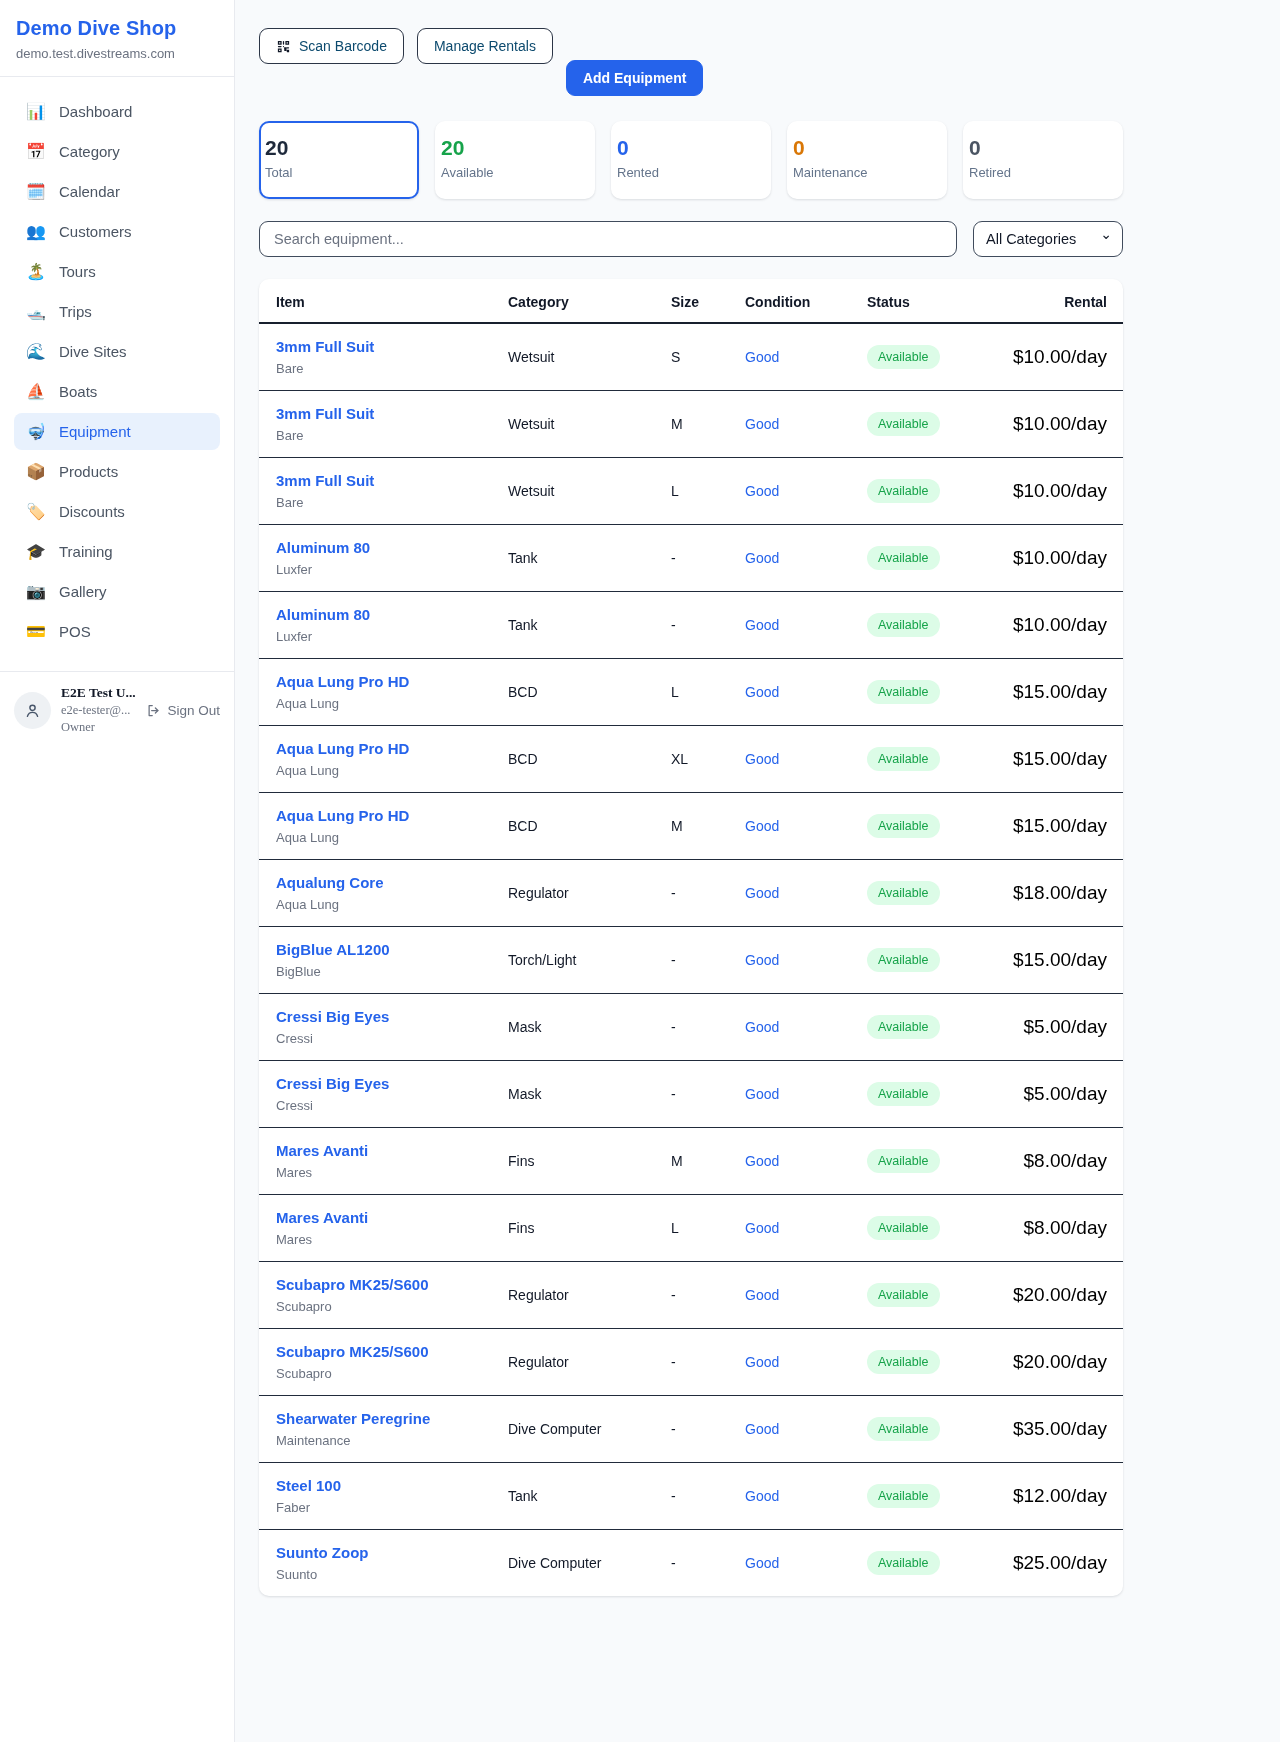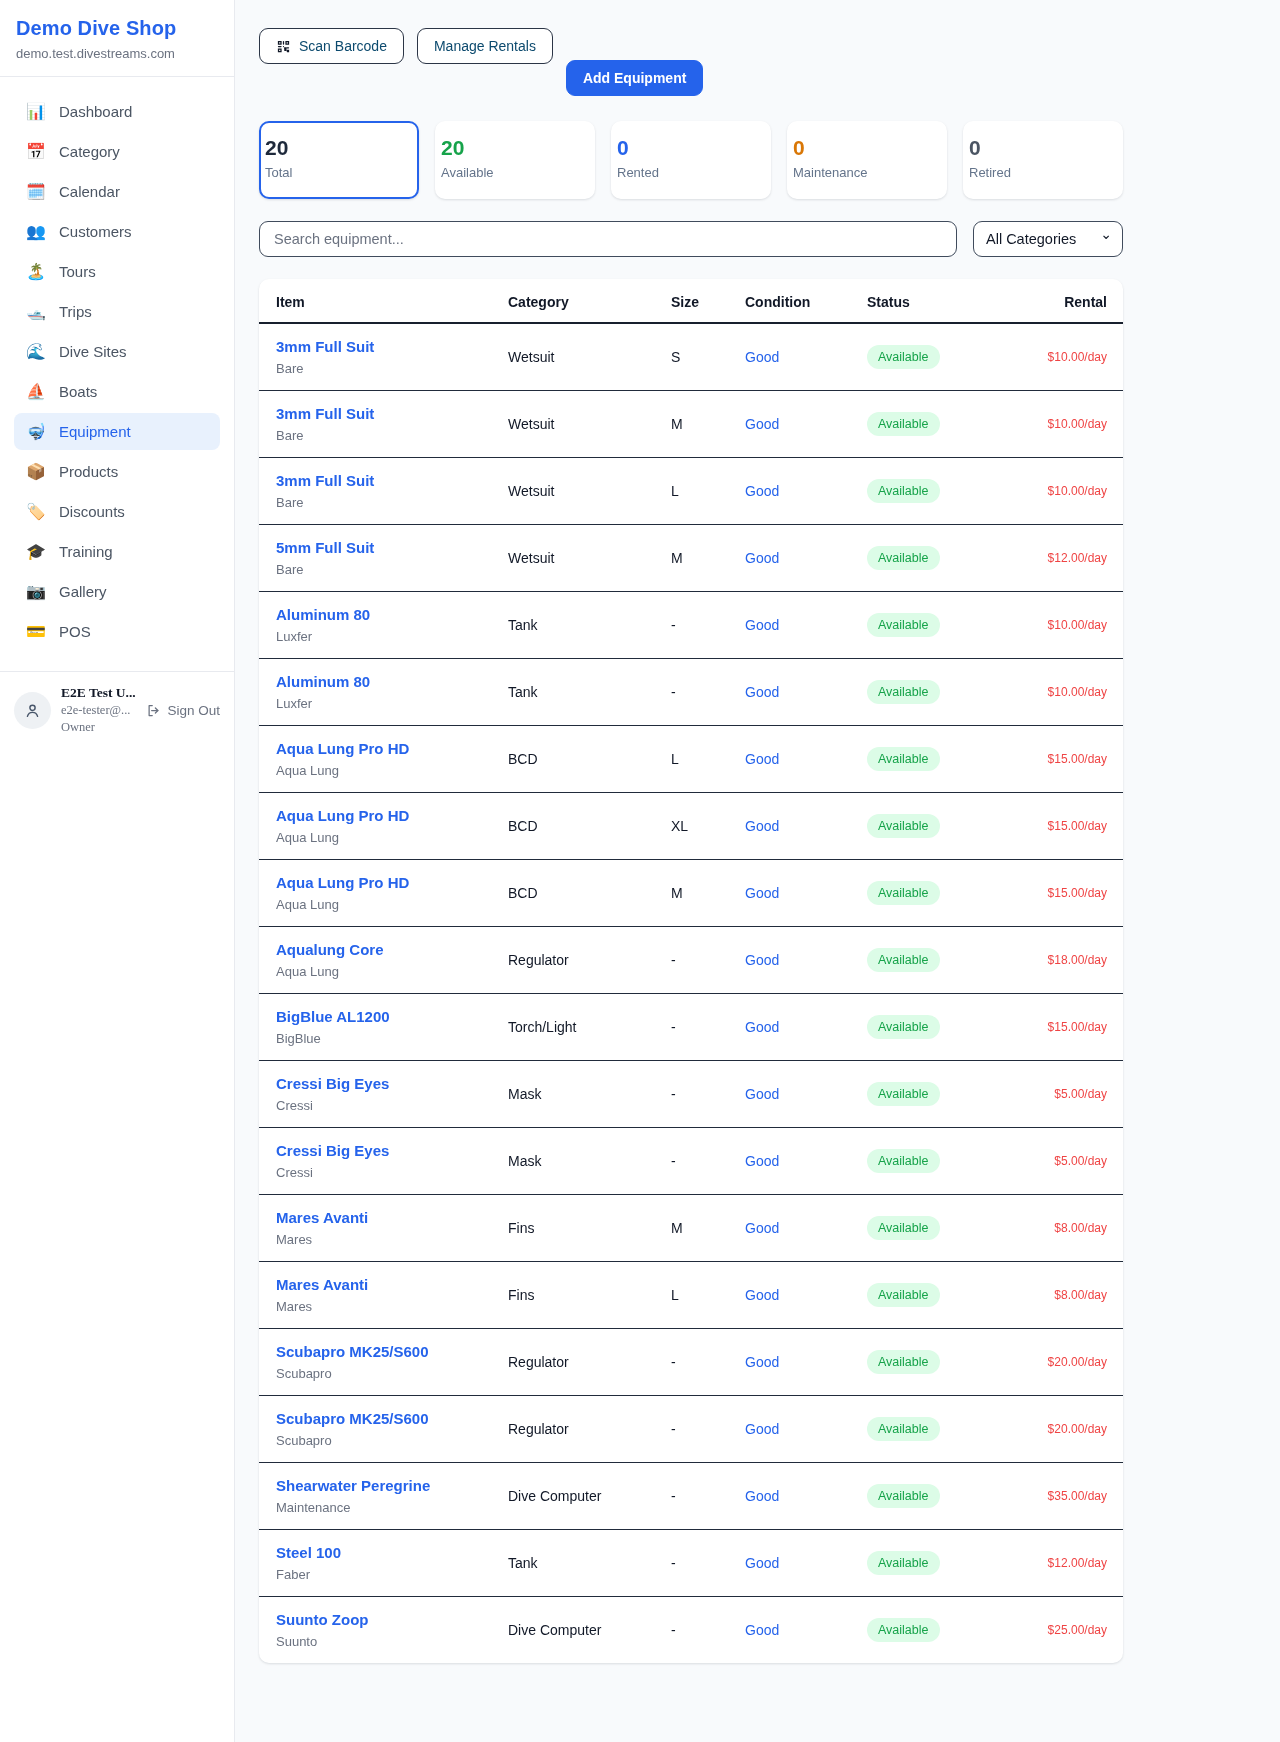--- a/index.html
+++ b/index.html
@@ -109,21 +109,21 @@
   tbody td { border-bottom:1px solid #212b3b; padding:14px 0; vertical-align:middle; }
   tbody tr:last-child td { border-bottom:none; }
   .item-name { color:#2563eb; font-size:15px; font-weight:600; cursor:pointer; }
   .item-brand { color:#6b7280; font-size:13px; margin-top:6px; }
   .cell-category, .cell-size { font-size:14px; color:#111827; }
   .condition-link { color:#2563eb; font-size:14px; font-weight:500; cursor:pointer; }
   .status-pill {
     display:inline-block; background:#dcfce7; color:#16a34a;
     font-size:12.5px; font-weight:500; padding:5px 11px; border-radius:999px;
   }
-  .cell-rental { font-size:12px; color:#ef4444; }
+  .cell-rental { font-size:19px; color:#000000; }
 
   .icon-svg { display:block; }
 </style>
 </head>
 <body>
 
 <aside class="sidebar">
   <div class="sidebar-header">
     <div class="brand-name">Demo Dive Shop</div>
     <div class="brand-domain">demo.test.divestreams.com</div>
@@ -334,31 +334,20 @@
                 <div class="item-name">3mm Full Suit</div>
                 <div class="item-brand">Bare</div>
               </td>
               <td class="cell-category">Wetsuit</td>
               <td class="cell-size">L</td>
               <td><span class="condition-link">Good</span></td>
               <td><span class="status-pill">Available</span></td>
               <td class="cell-rental">$10.00/day</td>
             </tr>
 
-            <tr>
-              <td class="cell-item">
-                <div class="item-name">5mm Full Suit</div>
-                <div class="item-brand">Bare</div>
-              </td>
-              <td class="cell-category">Wetsuit</td>
-              <td class="cell-size">M</td>
-              <td><span class="condition-link">Good</span></td>
-              <td><span class="status-pill">Available</span></td>
-              <td class="cell-rental">$12.00/day</td>
-            </tr>
 
             <tr>
               <td class="cell-item">
                 <div class="item-name">Aluminum 80</div>
                 <div class="item-brand">Luxfer</div>
               </td>
               <td class="cell-category">Tank</td>
               <td class="cell-size">-</td>
               <td><span class="condition-link">Good</span></td>
               <td><span class="status-pill">Available</span></td>

